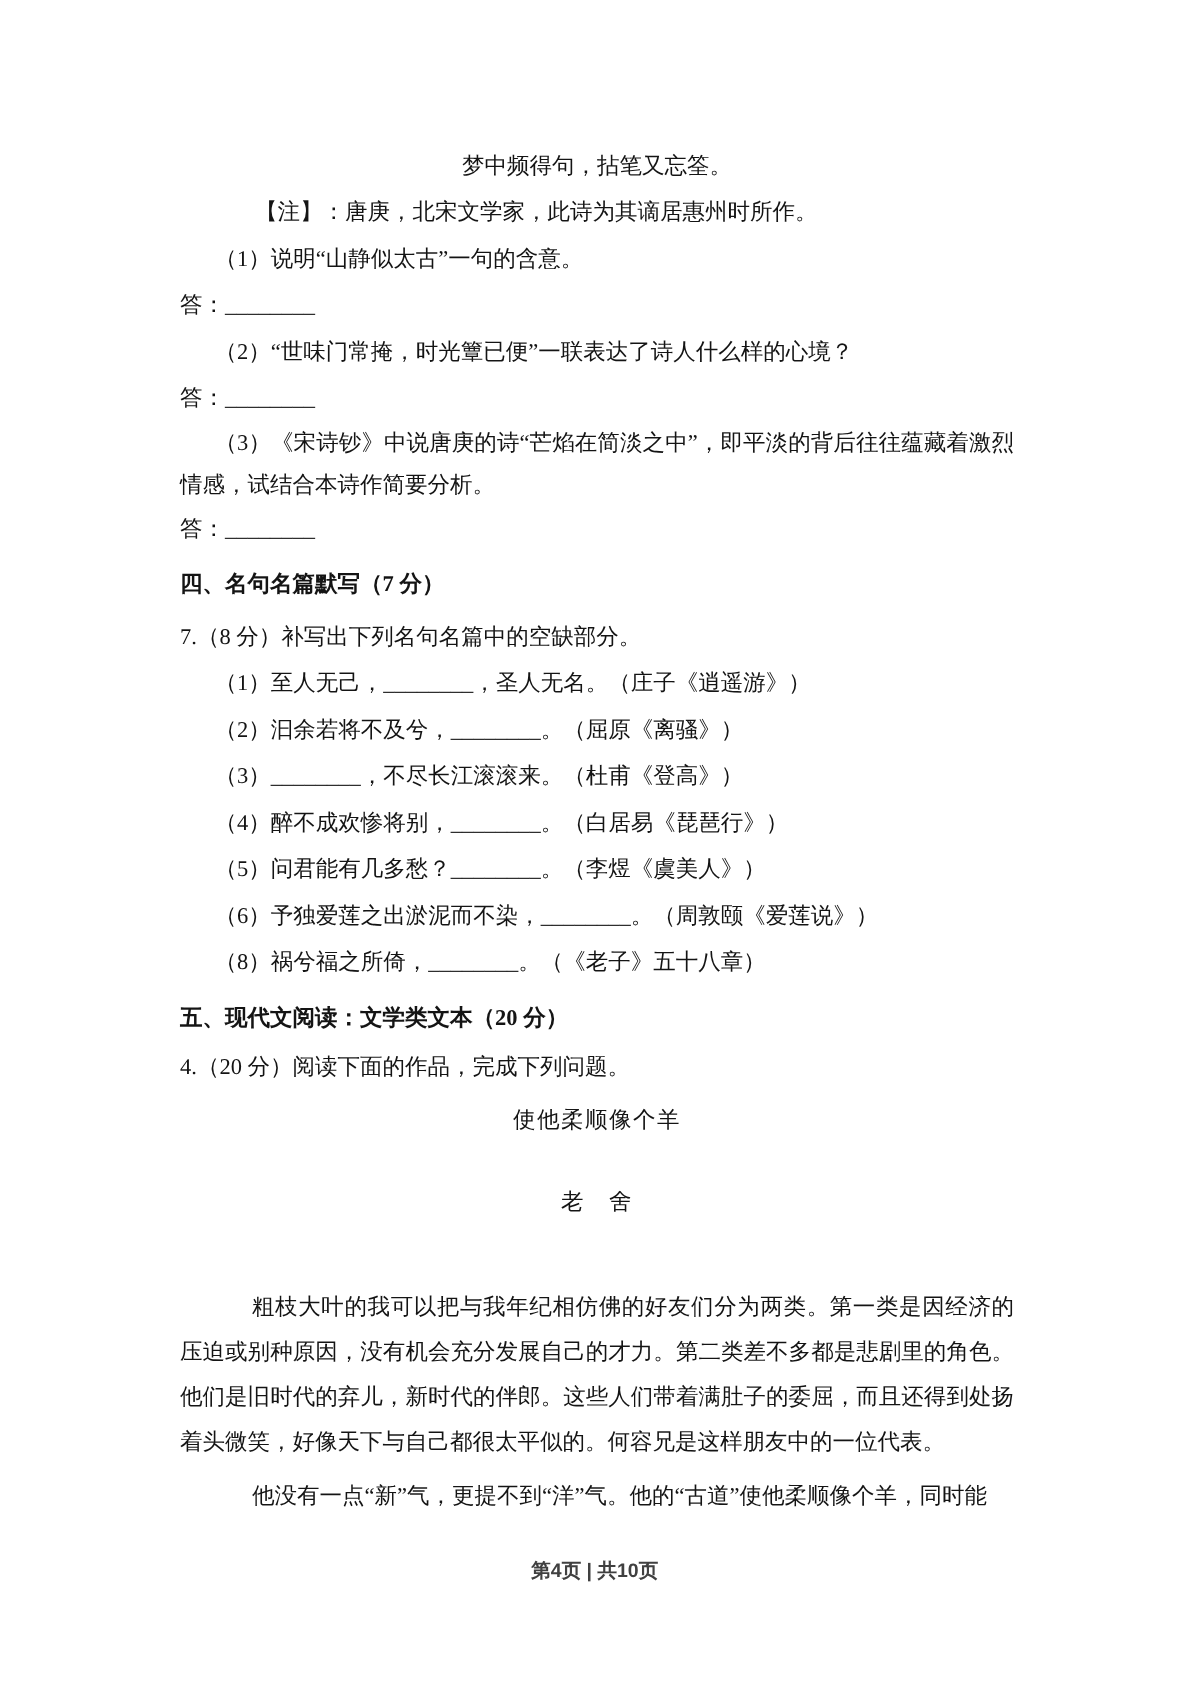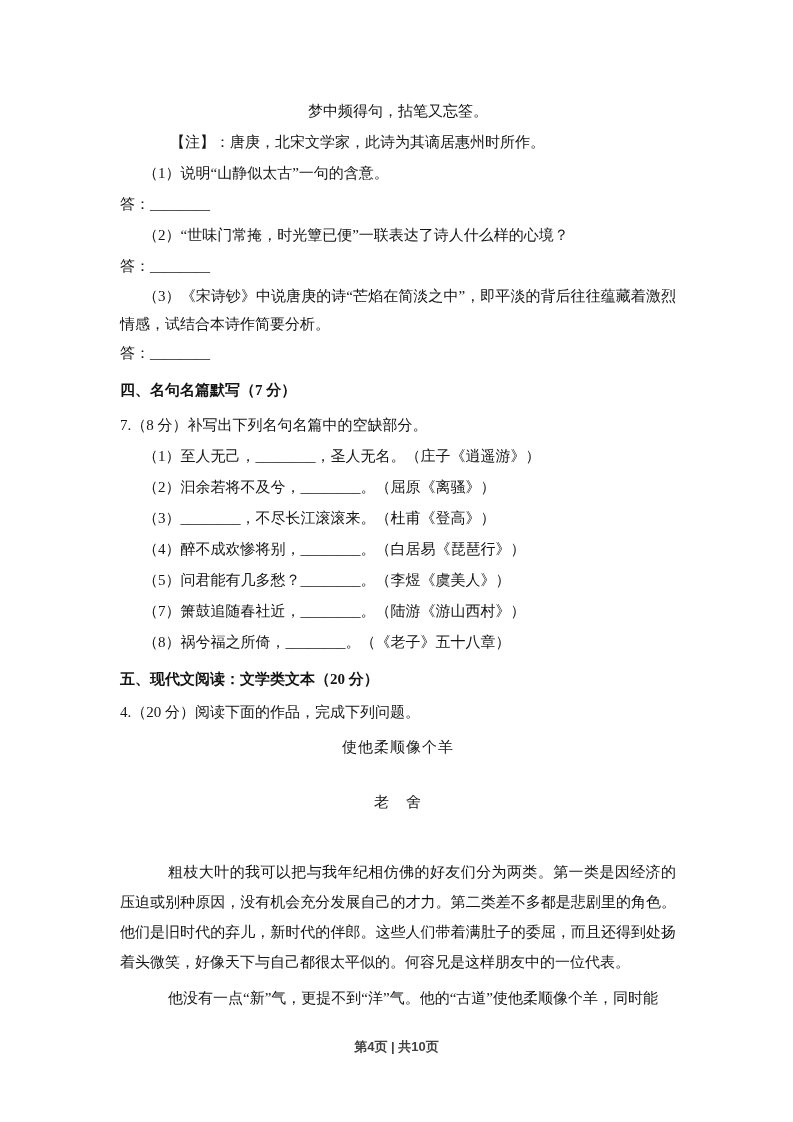--- a/index.html
+++ b/index.html
@@ -77,21 +77,21 @@
   <div class="ln">答：________</div>
 
   <div class="ln heading h4">四、名句名篇默写（7 分）</div>
   <div class="ln intro7">7.（8 分）补写出下列名句名篇中的空缺部分。</div>
 
   <div class="ln indent-q">（1）至人无己，________，圣人无名。（庄子《逍遥游》）</div>
   <div class="ln indent-q">（2）汩余若将不及兮，________。（屈原《离骚》）</div>
   <div class="ln indent-q">（3）________，不尽长江滚滚来。（杜甫《登高》）</div>
   <div class="ln indent-q">（4）醉不成欢惨将别，________。（白居易《琵琶行》）</div>
   <div class="ln indent-q">（5）问君能有几多愁？________。（李煜《虞美人》）</div>
-  <div class="ln indent-q">（7）箫鼓追随春社近，________。（陆游《游山西村》）</div>
+  <div class="ln indent-q">（6）予独爱莲之出淤泥而不染，________。（周敦颐《爱莲说》）</div>
   <div class="ln indent-q">（8）祸兮福之所倚，________。（《老子》五十八章）</div>
 
   <div class="ln heading h5">五、现代文阅读：文学类文本（20 分）</div>
   <div class="ln intro8">4.（20 分）阅读下面的作品，完成下列问题。</div>
 
   <div class="ln center essay-title">使他柔顺像个羊</div>
   <div class="ln center essay-author">老　舍</div>
 
   <div class="para para1">粗枝大叶的我可以把与我年纪相仿佛的好友们分为两类。第一类是因经济的压迫或别种原因，没有机会充分发展自己的才力。第二类差不多都是悲剧里的角色。他们是旧时代的弃儿，新时代的伴郎。这些人们带着满肚子的委屈，而且还得到处扬着头微笑，好像天下与自己都很太平似的。何容兄是这样朋友中的一位代表。</div>
   <div class="para para2">他没有一点“新”气，更提不到“洋”气。他的“古道”使他柔顺像个羊，同时能</div>

